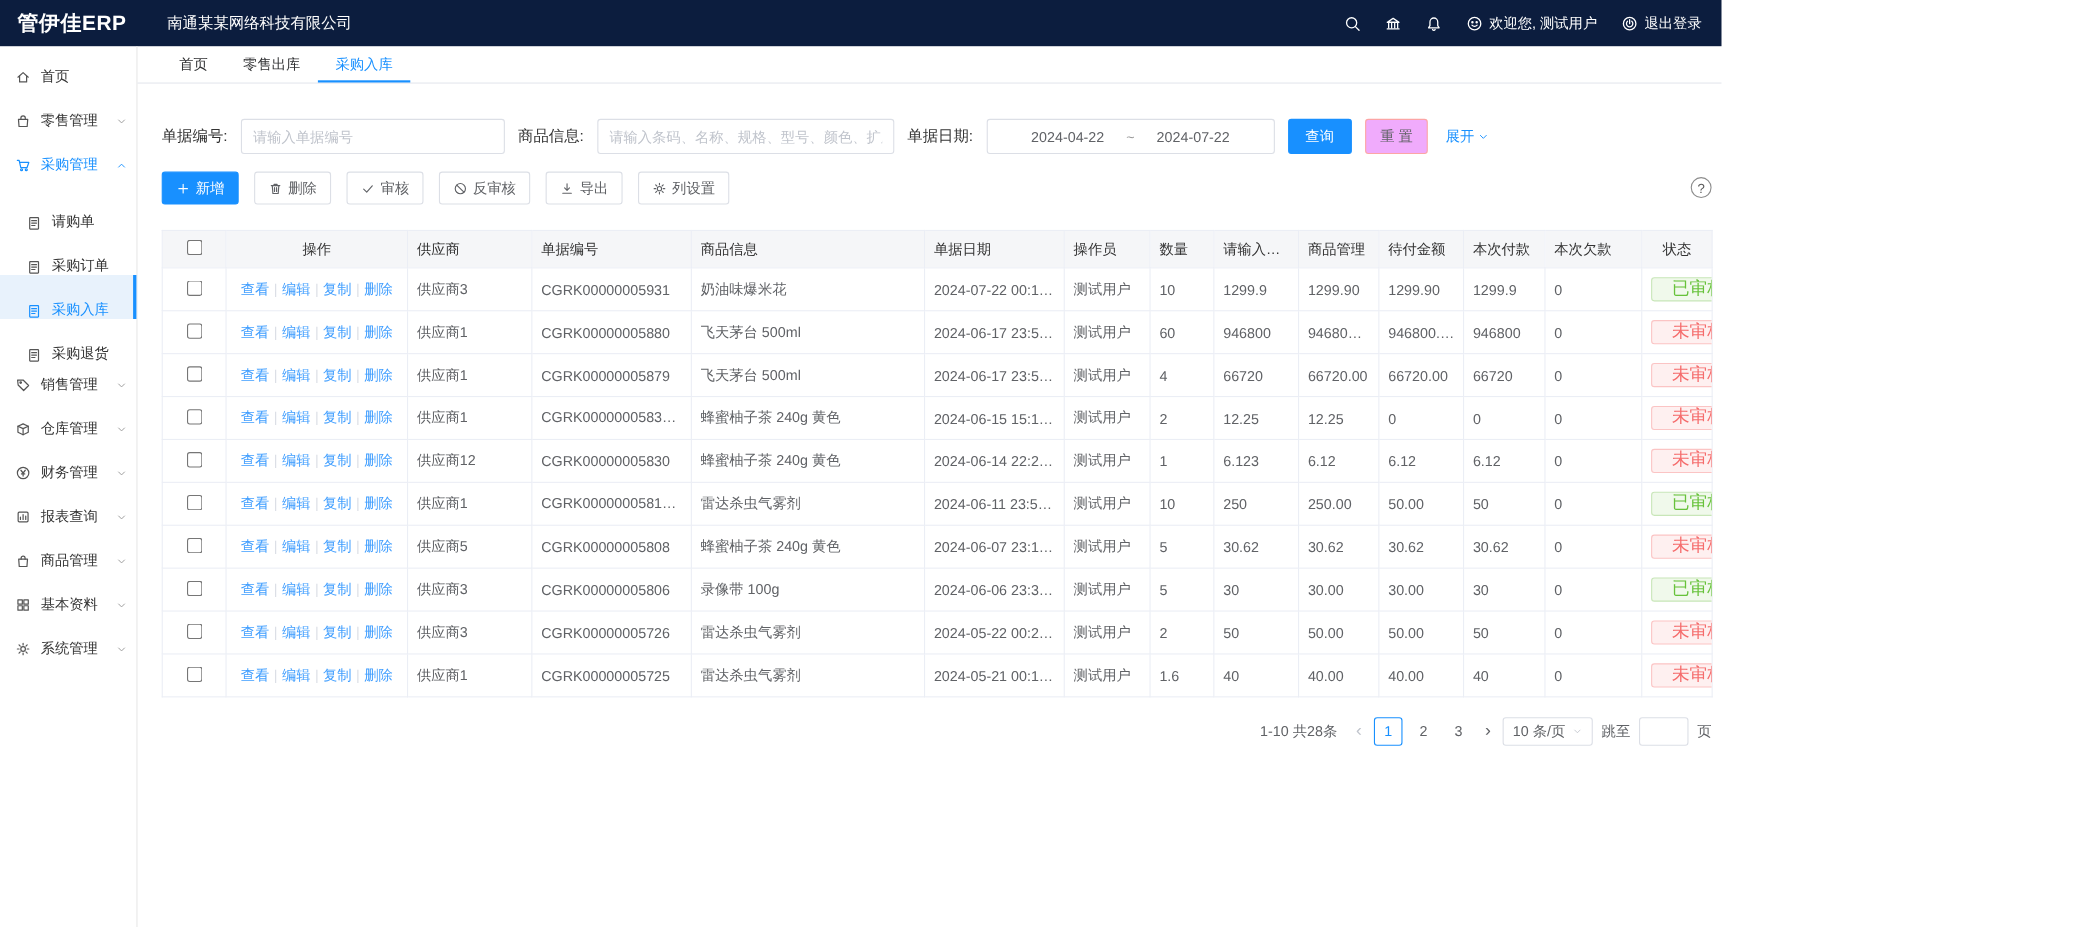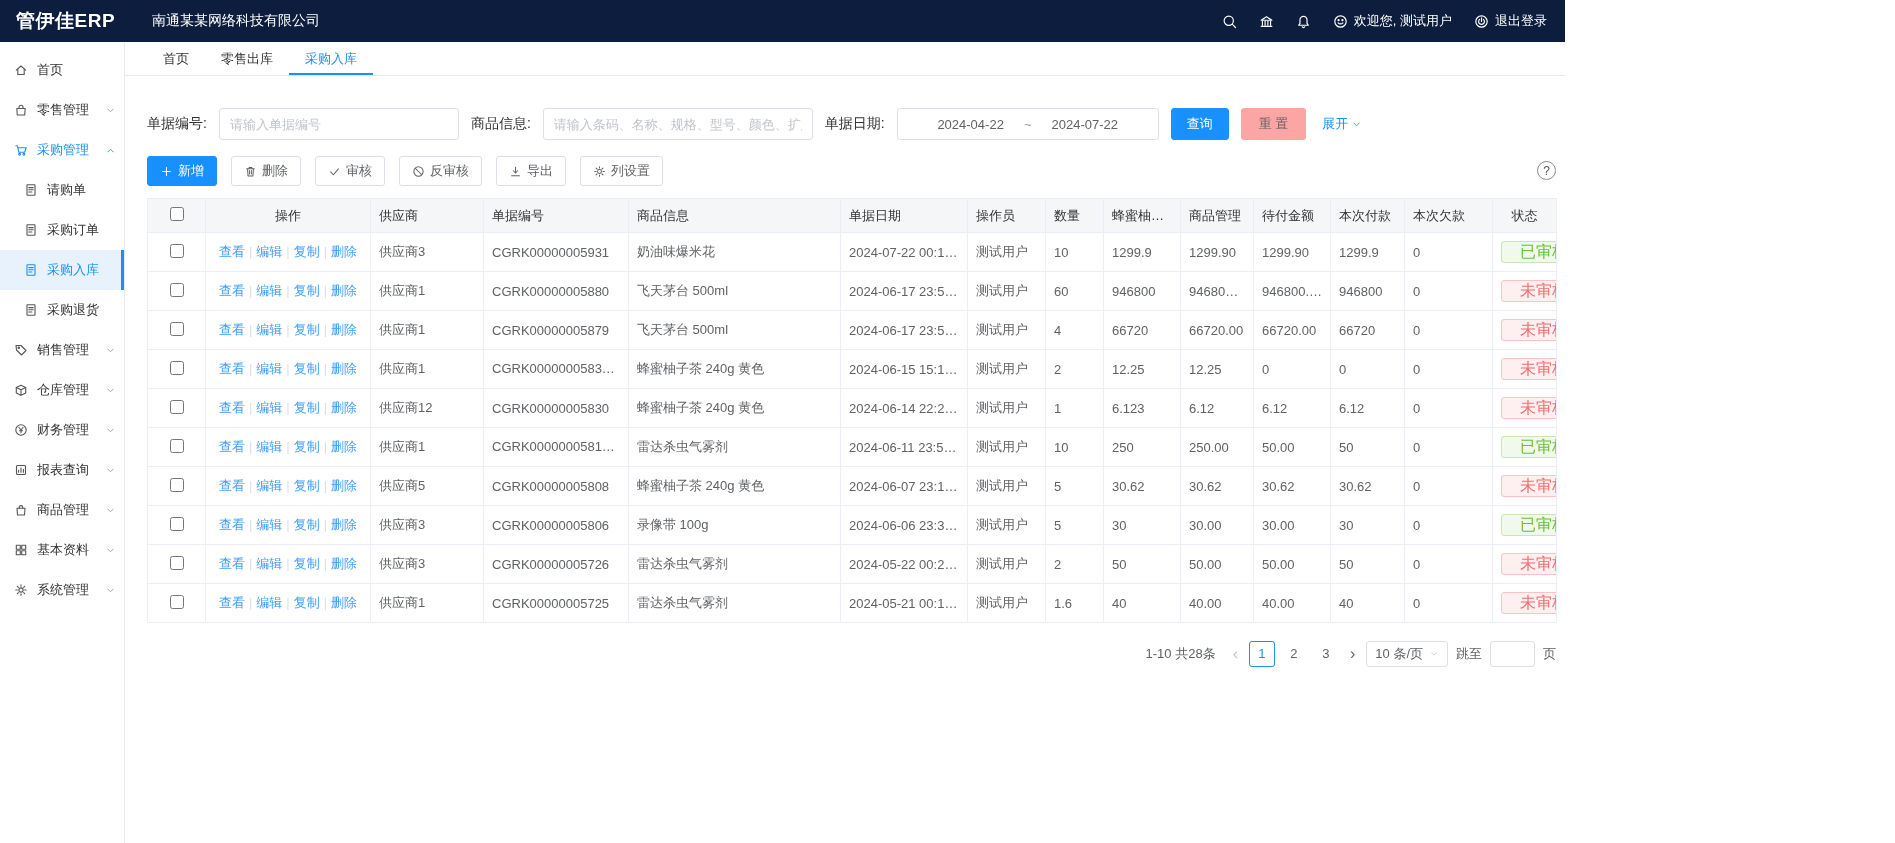--- a/index.html
+++ b/index.html
@@ -19,53 +19,53 @@
   .body-row { display:flex; height:801px; }
   .sidebar { width:125px; border-right:1px solid #e8e8e8; padding-top:8px; flex:none; }
   .sb-item { height:40px; display:flex; align-items:center; padding:0 8px 0 14px; font-size:13px; color:#333; cursor:pointer; }
   .sb-ico { width:16px; margin-right:7px; color:#555; display:flex; flex:none; }
   .sb-ico svg { width:14px; height:14px; }
   .sb-label { white-space:nowrap; }
   .sb-caret { margin-left:auto; color:#999; display:flex; }
   .sb-caret svg { width:11px; height:11px; }
   .sb-caret.up svg { transform:rotate(180deg); }
   .sb-item.parent-active, .sb-item.parent-active .sb-ico, .sb-item.parent-active .sb-caret { color:#1890ff; }
-  .sb-sub .sb-item { padding-left:24px; }
+  .sb-sub .sb-item { padding-left:24px;align-items:flex-end; }
   .sb-item.selected { background:#e8f2fc; color:#1890ff; border-right:3px solid #1890ff; }
   .sb-item.selected .sb-ico { color:#1890ff; }
 
   .main { flex:1; display:flex; flex-direction:column; min-width:0; }
   .tabbar { height:34px; border-bottom:1px solid #e4e7ed; display:flex; align-items:stretch; padding-left:22px; }
   .tab { padding:0 16px; line-height:33px; font-size:13px; color:#303133; cursor:pointer; border-bottom:2px solid transparent; }
   .tab.active { color:#1890ff; border-bottom-color:#1890ff; }
 
   .content { padding:18px 9px 0 22px; position:relative; }
 
   
   .filters { display:flex; align-items:center; gap:12px; margin-top:14px; }
   .f-label { font-size:14px; color:#333; white-space:nowrap; }
   .f-input { height:32px; border:1px solid #dcdfe6; border-radius:3px; padding:0 10px; font-size:13px; color:#606266; outline:none; font-family:inherit; }
   .f-input::placeholder { color:#c0c4cc; }
   .date-box { width:262px; height:32px; border:1px solid #dcdfe6; border-radius:3px; display:flex; align-items:center; justify-content:center; gap:20px; font-size:13px; color:#606266; cursor:pointer; }
   .tilde { color:#999; }
   .btn { height:32px; border-radius:3px; font-size:13px; cursor:pointer; font-family:inherit; }
   .btn-primary { background:#1890ff; border:1px solid #1890ff; color:#fff; padding:0 15px; }
-  .btn-default { background:#fca5a5; border:5px solid #fca5a5; color:#606266; padding:0 13px; white-space:nowrap; }
+  .btn-default { background:#f0abfc; border:1px solid #fca5a5; color:#606266; padding:0 13px; white-space:nowrap; }
   .link-expand { color:#1890ff; font-size:13px; display:inline-flex; align-items:center; gap:3px; cursor:pointer; margin-left:4px; }
   .link-expand svg { width:11px; height:11px; }
 
   
   .toolbar { display:flex; align-items:center; gap:14px; margin-top:16px; position:relative; }
   .tbtn { display:inline-flex; align-items:center; gap:5px; height:30px; padding:12px 12px; border:1px solid #dcdfe6; background:#fff; border-radius:3px; font-size:13px; color:#606266; cursor:pointer; font-family:inherit; }
   .tbtn svg { width:13px; height:13px; }
   .tbtn.primary { background:#1890ff; border-color:#1890ff; color:#fff; }
   .help-circle { position:absolute; right:0; top:5px; width:19px; height:19px; border:1px solid #8c8c8c; border-radius:50%; display:flex; align-items:center; justify-content:center; font-size:12px; color:#595959; cursor:pointer; }
 
   
-  .table-wrap { margin-top:12px; }
+  .table-wrap { margin-top:23px; }
   table { border-collapse:collapse; table-layout:fixed; width:1409px; font-size:13px; }
   th, td { border:1px solid #ebeef5; padding:0 8px; height:39px; color:#606266; overflow:hidden; white-space:nowrap; text-overflow:ellipsis; text-align:left; }
   th { background:#f5f6f8; color:#333; font-weight:500; height:34px; }
   .center { text-align:center; }
   td a.rlink { color:#409eff; text-decoration:none; cursor:pointer; }
   .sep { color:#dcdfe6; margin:0 4px; }
   .tag { display:inline-block; padding:1px 18px; font-size:16px; line-height:18px; border-radius:3px; }
   .tag.approved { color:#67c23a; background:#f0f9eb; border:1px solid #c8e6b8; }
   .tag.pending  { color:#f56c6c; background:#fef0f0; border:1px solid #fbc4c4; }
   input[type="checkbox"] { width:14px; height:14px; cursor:pointer; }
@@ -421,21 +421,21 @@
             <thead id="thead">
                 <tr>
                   <th class="center"><input type="checkbox" style=""></th>
                   <th class="center">操作</th>
                   <th>供应商</th>
                   <th>单据编号</th>
                   <th>商品信息</th>
                   <th>单据日期</th>
                   <th>操作员</th>
                   <th>数量</th>
-                  <th>蜂蜜柚子茶</th>
+                  <th>请输入条码</th>
                   <th>商品管理</th>
                   <th>待付金额</th>
                   <th>本次付款</th>
                   <th>本次欠款</th>
                   <th class="center">状态</th>
                 </tr>
               </thead>
             <tbody id="tbody">
                 <tr>
                   <td class="center"><input type="checkbox" style=""></td>

